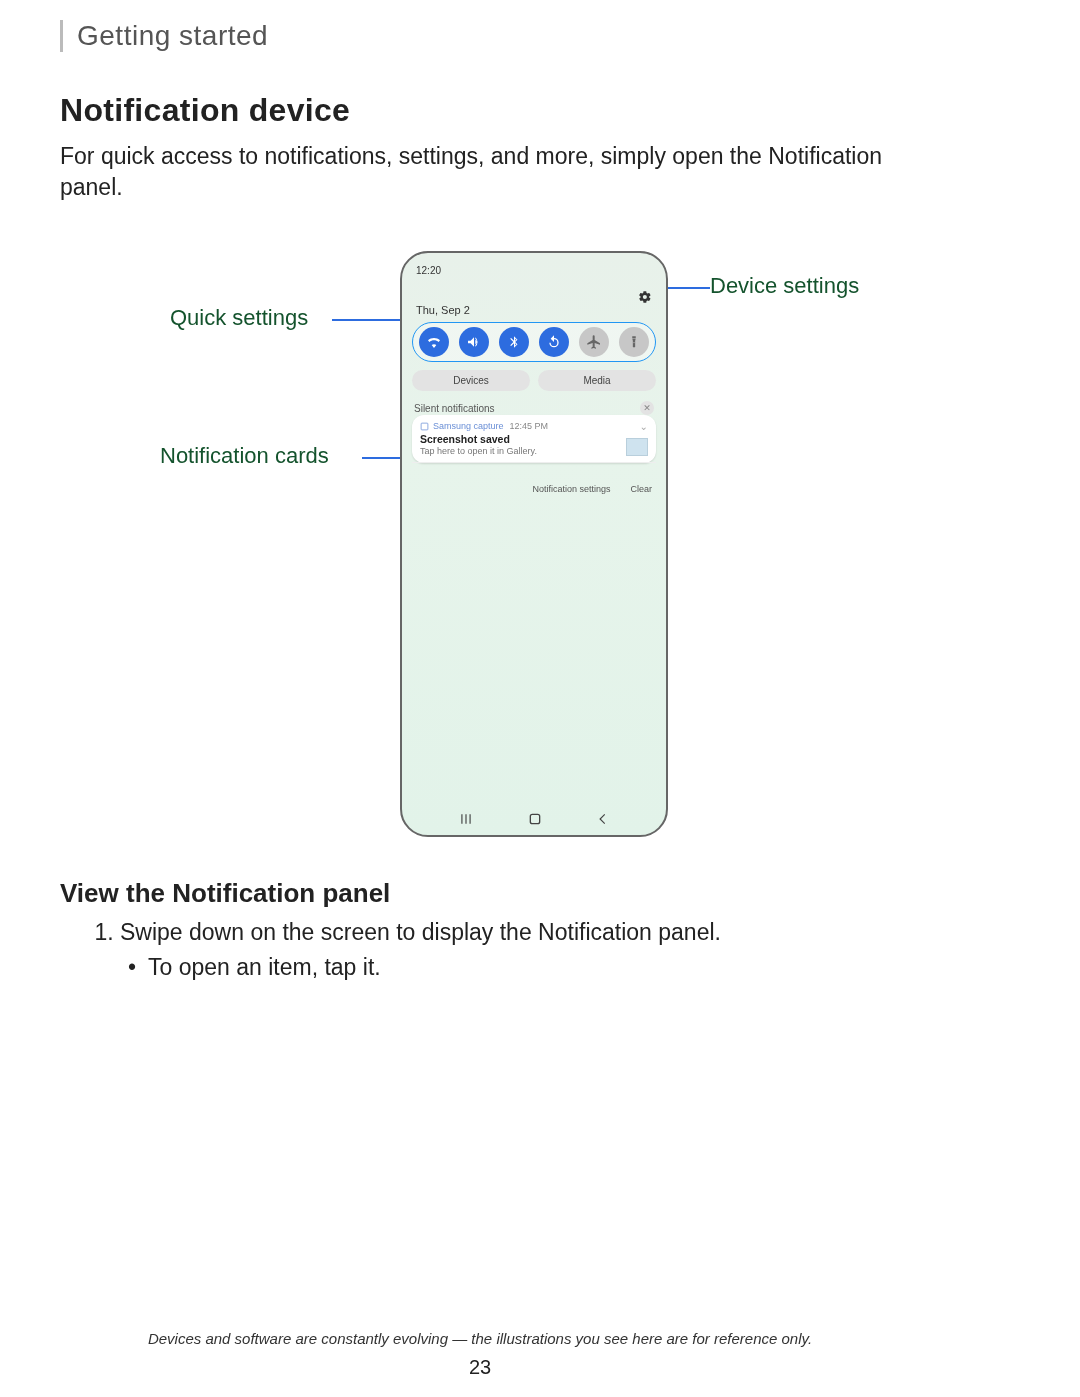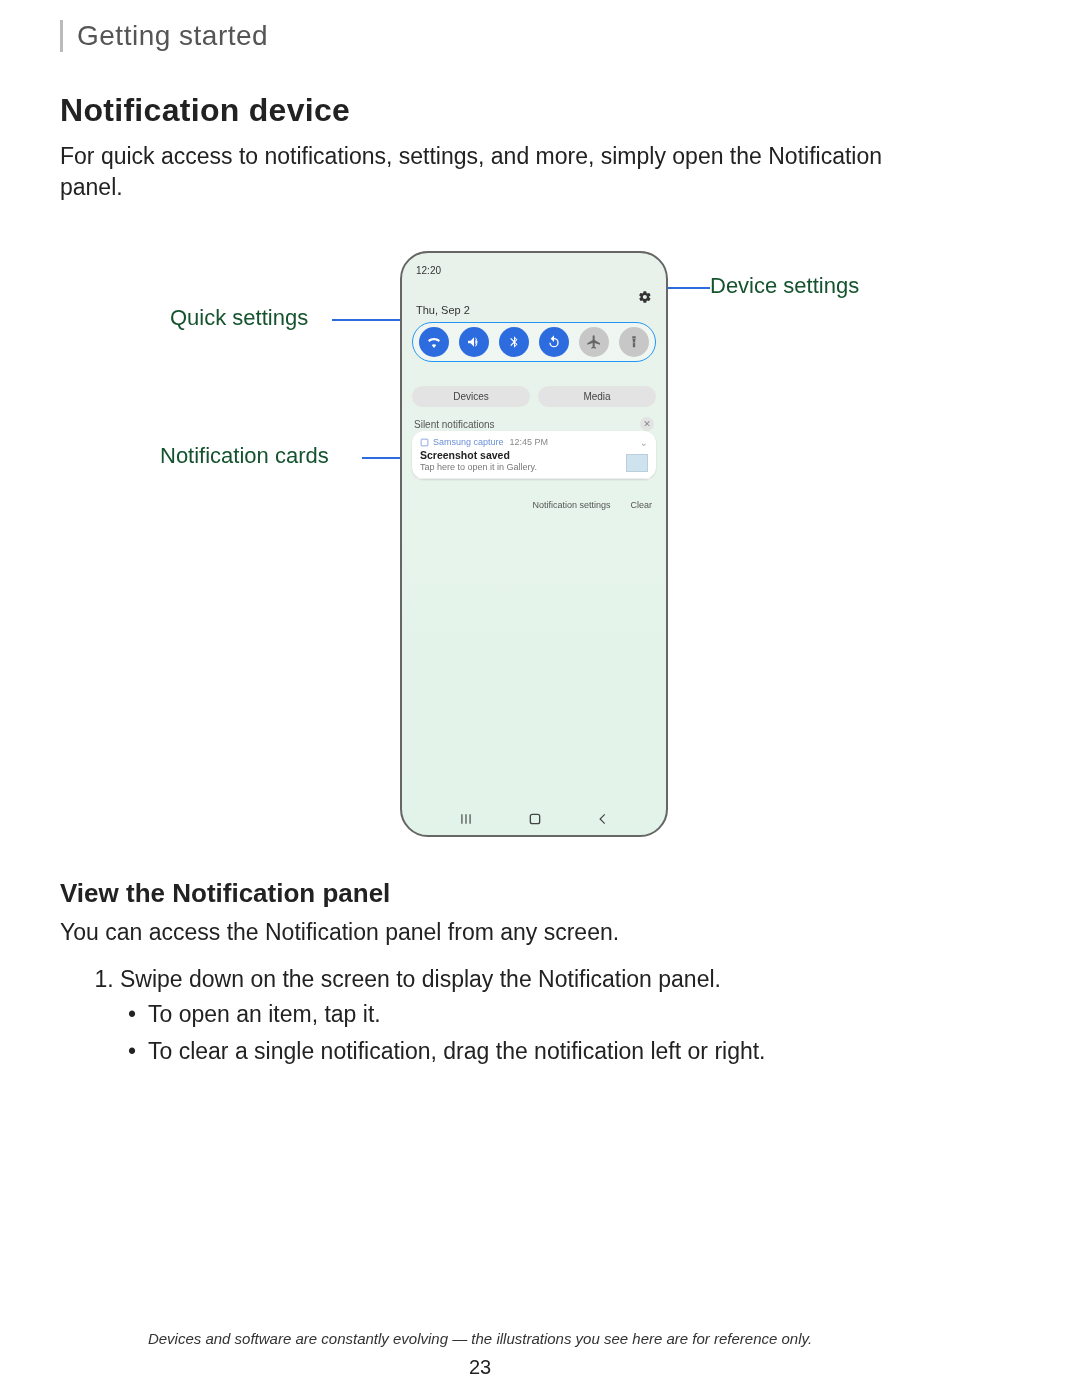--- a/index.html
+++ b/index.html
@@ -32,21 +32,21 @@
     padding: 4px 6px; display:flex; gap:6px; justify-content:space-between;
     background: rgba(255,255,255,.35);
   }
   .qs-btn {
     width: 30px; height: 30px; border-radius: 50%;
     display:flex; align-items:center; justify-content:center; color:#fff;
   }
   .qs-on  { background:#2d6cdf; }
   .qs-off { background:#c7c7c7; color:#666; }
 
-  .tabrow { display:flex; gap:8px; margin-top:24px; }
+  .tabrow { display:flex; gap:8px; margin-top:8px; }
   .tab-btn {
     flex:1; background:#e3e3e3; border-radius:14px; text-align:center;
     font-size:10px; padding:5px 0; color:#444;
   }
 
   .silentrow { display:flex; justify-content:space-between; align-items:center; margin-top:10px; padding:0 2px; }
   .silent-label { font-size:10px; color:#555; }
   .close-chip { width:14px; height:14px; border-radius:50%; background:#e3e3e3; display:flex; align-items:center; justify-content:center; font-size:9px; color:#888; line-height:1; }
 
   .card {
@@ -215,27 +215,25 @@
         <span class="nav-icon">
           <svg width="14" height="14" viewBox="0 0 24 24">
               <path fill="none" stroke="#444" stroke-width="2" d="M15 4l-8 8 8 8"></path>
             </svg>
         </span>
       </div>
     </div>
   </div>
 
   <h2 class="sub">View the Notification panel</h2>
-  <p class="body">You can access the Notification panel from any screen.</p>
 
   <ol class="steps">
     <li>
       <span>Swipe down on the screen to display the Notification panel.</span>
       <ul class="bullets">
         <li>To open an item, tap it.</li>
-        <li>To clear a single notification, drag the notification left or right.</li>
       </ul>
     </li>
   </ol>
 
   <div class="footer-note">Devices and software are constantly evolving — the illustrations you see here are for reference only.</div>
   <div class="page-num">23</div>
 </div>
 
 </body></html>

